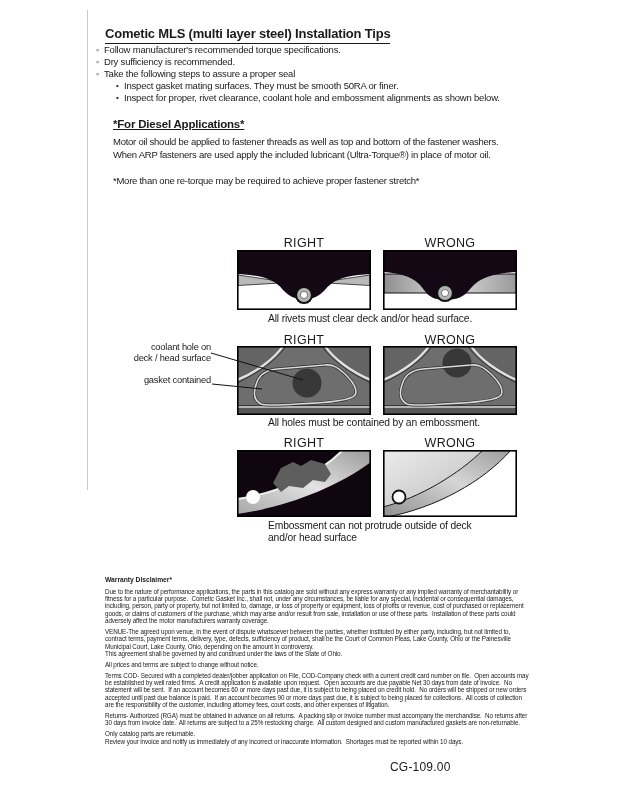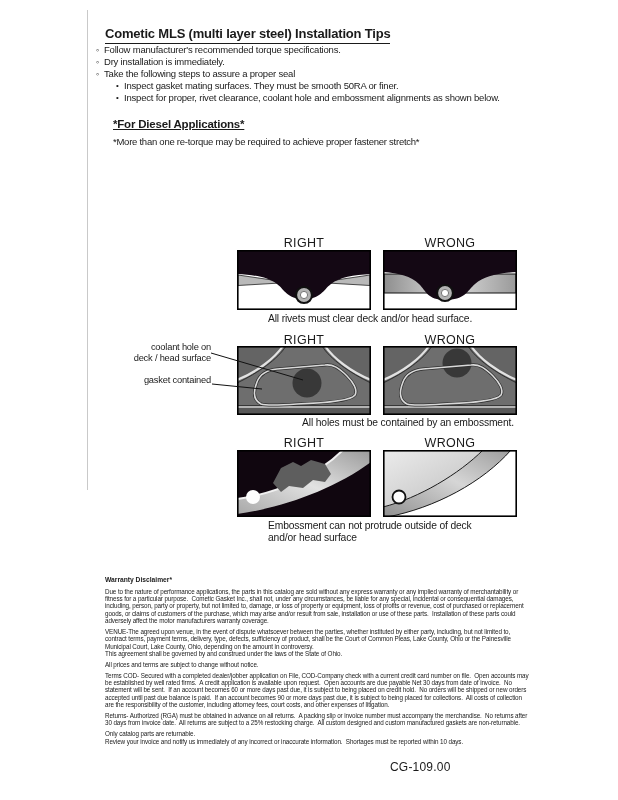--- a/index.html
+++ b/index.html
@@ -21,21 +21,21 @@
   .sub .b-marker { font-size:8px; }
 
   .diesel-heading { position:absolute; left:113px; top:118px; font-size:11.5px; font-weight:bold; letter-spacing:-0.2px;text-decoration:underline; }
   .diesel-paras { position:absolute; left:113px; top:135px; font-size:9.5px; letter-spacing:-0.25px; line-height:13px; }
   .diesel-paras p { margin:0 0 13px 0; white-space:pre; }
 
   .dw-label { position:absolute; width:134px; text-align:center; font-size:12.5px; letter-spacing:0.3px; }
   .dbox { position:absolute; width:134px; }
   .dbox svg { display:block; width:134px; }
   .caption { position:absolute; font-size:10.3px; letter-spacing:-0.15px; white-space:pre-line; line-height:11.6px;margin-left:31px; }
-  .caption.center { text-align:center; }
+  .caption.center { }
 
   .annot { position:absolute; left:100px; width:111px; text-align:right; font-size:9.3px; letter-spacing:-0.2px; line-height:10.6px; white-space:pre-line; }
   .leaders { position:absolute; left:120px; top:340px; width:190px; height:60px; z-index:5; }
 
   .warranty { position:absolute; left:105px; top:576px; width:420px; }
   .warranty h4 { margin:0 0 4.5px 0; font-size:6.7px; font-weight:bold; }
   .warranty p { margin:0 0 3.6px 0; font-size:6.3px; letter-spacing:-0.1px; line-height:7.35px; white-space:pre; }
 
   .footer-code { position:absolute; left:390px; top:760px; font-size:12px; letter-spacing:0.2px; }
 </style>
@@ -48,38 +48,40 @@
 
   <div class="title">Cometic MLS (multi layer steel) Installation Tips</div>
 
   <div class="bullets">
     <div class="b-row">
       <span class="b-marker">◦</span>
       <span>Follow manufacturer's recommended torque specifications.</span>
     </div>
     <div class="b-row">
       <span class="b-marker">◦</span>
-      <span>Dry installation is immediately.</span>
+      <span>Dry sufficiency is recommended.</span>
     </div>
     <div class="b-row">
       <span class="b-marker">◦</span>
       <span>Take the following steps to assure a proper seal</span>
     </div>
     <div class="b-row sub">
       <span class="b-marker">•</span>
       <span>Inspect gasket mating surfaces.  They must be smooth 50RA or finer.</span>
     </div>
     <div class="b-row sub">
       <span class="b-marker">•</span>
       <span>Inspect for proper, rivet clearance, coolant hole and embossment alignments as shown below.</span>
     </div>
   </div>
 
   <div class="diesel-heading">*For Diesel Applications*</div>
   <div class="diesel-paras">
+    <p>Motor oil should be applied to fastener threads as well as top and bottom of the fastener washers.
+When ARP fasteners are used apply the included lubricant (Ultra-Torque®) in place of motor oil.</p>
     <p>*More than one re-torque may be required to achieve proper fastener stretch*</p>
   </div>
 
   <div class="dw-label" style="left:237px; top:236px;">RIGHT</div>
   <div class="dw-label" style="left:383px; top:236px;">WRONG</div>
 
   <div class="dbox" style="left:237px; top:250px;">
     <svg viewBox="0 0 134 60" width="134" height="60">
       <rect width="134" height="60" fill="#ffffff"></rect>
       <polygon points="1,25 52,32.5 1,35.5" fill="#b9b9b9" stroke="#222" stroke-width="0.8"></polygon>

